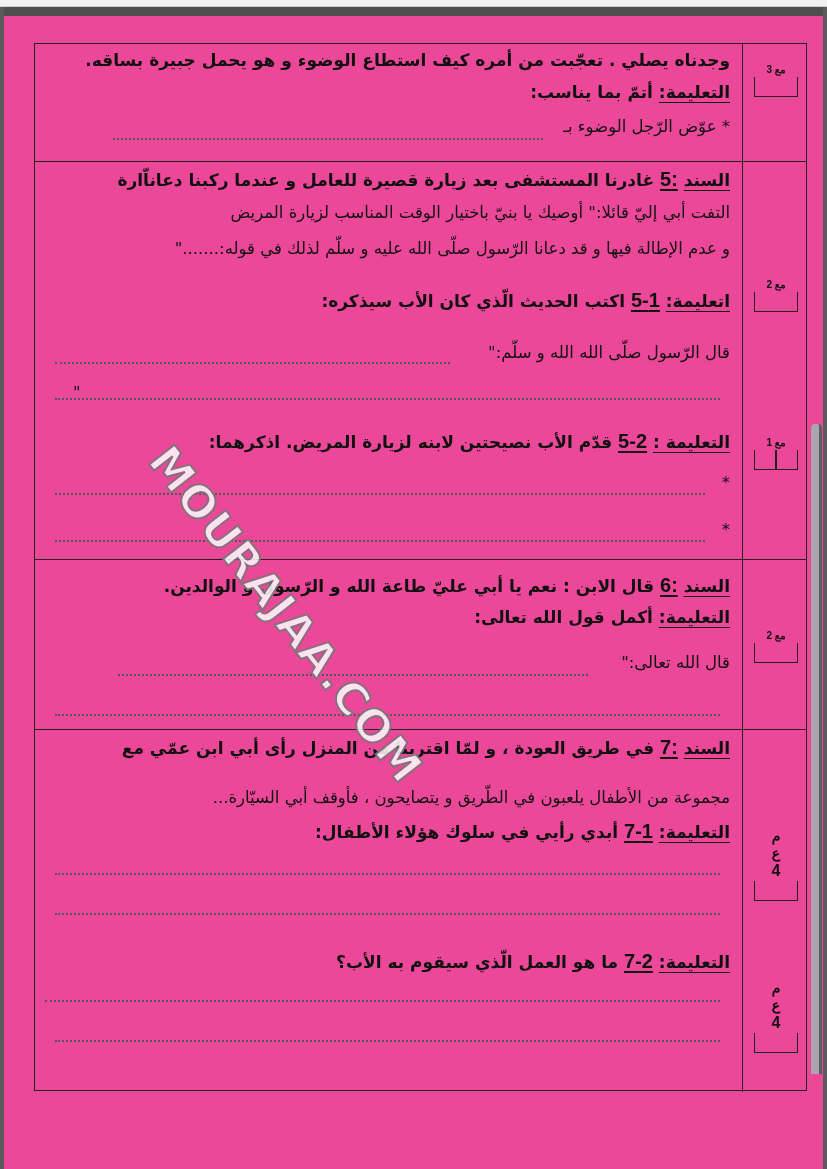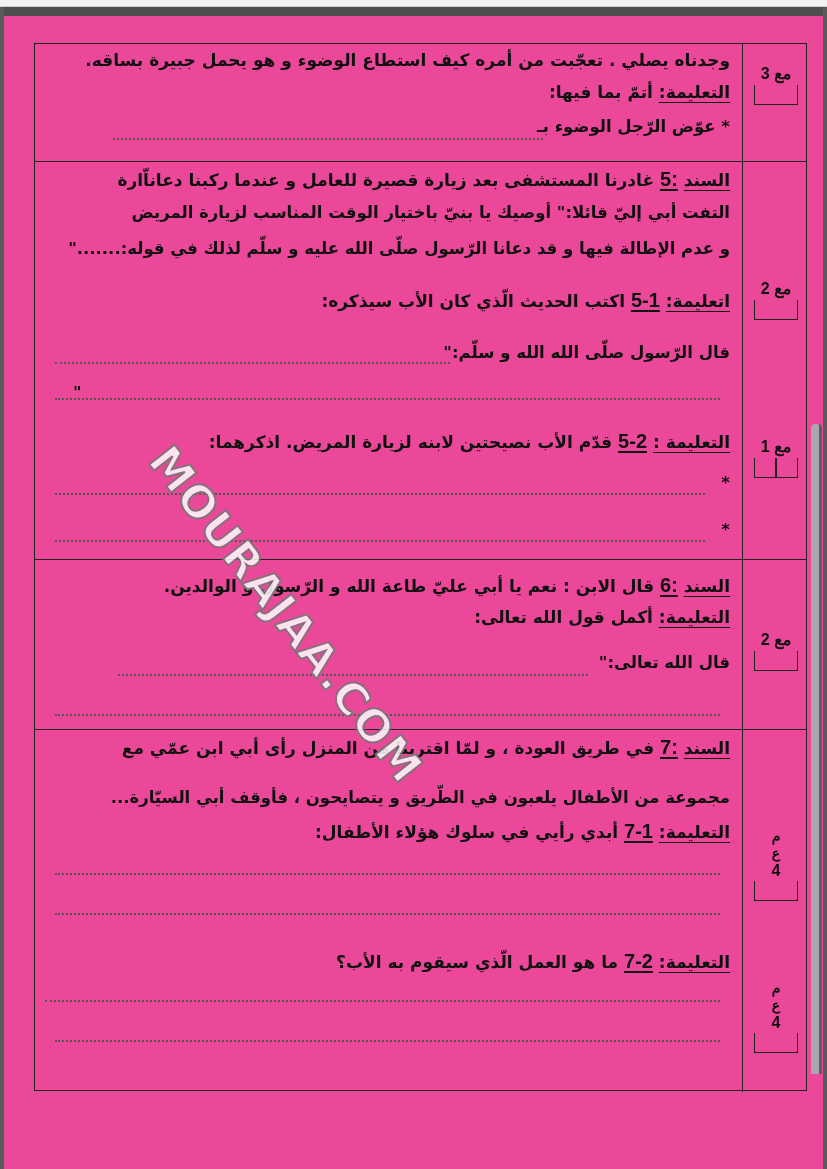--- a/index.html
+++ b/index.html
@@ -31,30 +31,30 @@
     position:absolute; right:0; top:0; width:64px; bottom:0;
     border-left:1.5px solid #222; box-sizing:border-box;
   }
 
   .line {
     position:absolute; right:12px; left:10px;
     font-family:"DejaVu Sans", sans-serif; font-weight:bold;
     font-size:17px; color:#111; white-space:nowrap; text-align:right;
     direction:rtl; line-height:22px;
   }
-  .line.normal { font-weight:bold; font-size:16.5px; }
+  .line.normal { font-weight:normal; font-size:16.5px; }
   .u { text-decoration:underline; text-underline-offset:4px; }
   .num { font-family:"Liberation Sans", sans-serif; font-weight:bold; font-size:20px; text-decoration:underline; text-underline-offset:3px; }
   .dots {
     position:absolute; height:0; border-bottom:2px dotted #555;
   }
 
   .grade { position:absolute; left:10px; width:46px; text-align:center; }
   .grade-label {
-    font-family:"Liberation Sans", sans-serif; font-weight:bold; font-size:16px; color:#111;
+    font-family:"Liberation Sans", sans-serif; font-weight:bold; font-size:10px; color:#111;
     direction:rtl; display:block;
   }
   .grade-box {
     display:block; width:44px; height:20px; border:1.5px solid #222; border-top:none;
     margin:2px auto 0; box-sizing:border-box; position:relative;
   }
   .grade-box.tick::after { content:""; position:absolute; left:20px; top:0; width:2px; height:20px; background:#222; }
   .grade-stack { font-family:"Liberation Sans", sans-serif; font-weight:bold; font-size:14px; color:#111; line-height:17px; display:block; }
 
   .watermark {
@@ -74,21 +74,21 @@
 <div class="right-edge"></div>
 
 <div class="page">
   <div class="sheet">
 
     <div class="section" style="top:0; height:118px;">
       <div class="content">
         <div class="line" style="top:5px;">وجدناه يصلي . تعجّبت من أمره كيف استطاع الوضوء و هو يحمل جبيرة بساقه.</div>
         <div class="line" style="top:37px;">
           <span class="u">التعليمة:</span>
-          <span>أتمّ بما فيها:</span>
+          <span>أتمّ بما يناسب:</span>
         </div>
         <div class="line normal" style="top:72px; left:auto;">* عوّض الرّجل الوضوء بـ</div>
         <div class="dots" style="top:94px; left:78px; width:430px;"></div>
       </div>
       <div class="margin-col">
         <div class="grade" style="top:20px;">
           <span class="grade-label">مع 3</span>
           <span class="grade-box"></span>
         </div>
       </div>

